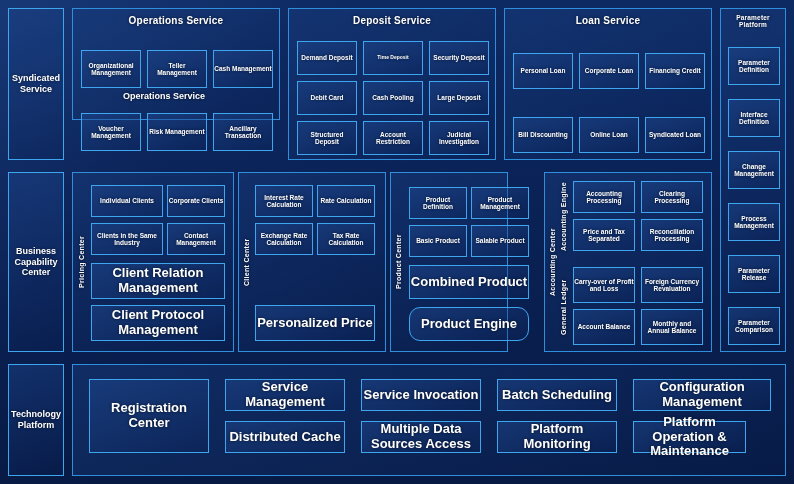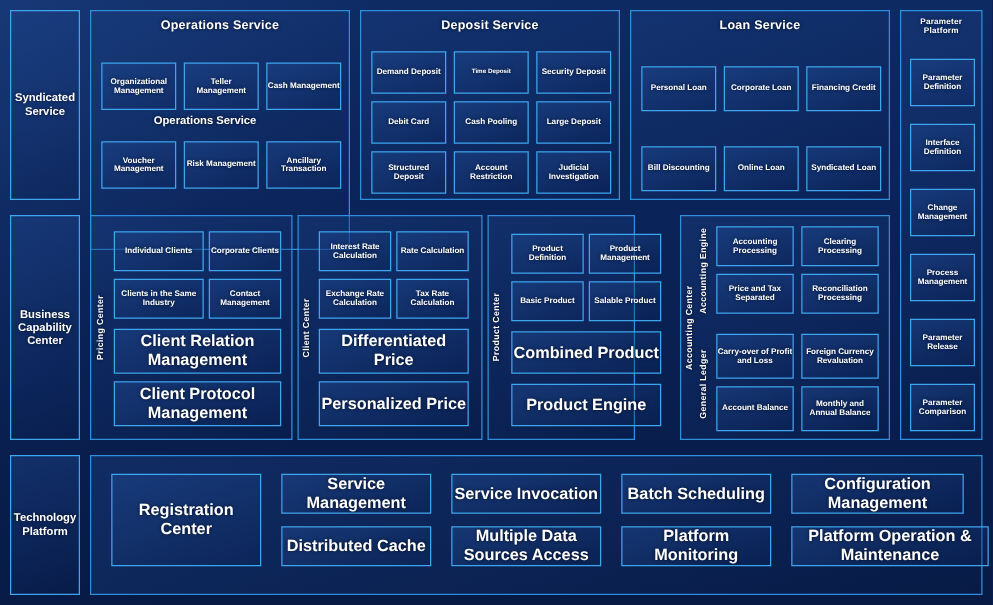--- a/index.html
+++ b/index.html
@@ -80,21 +80,21 @@
   <div class="railcell abs f9" style="left:8px;top:8px;width:56px;height:152px;">
     <span>Syndicated Service</span>
   </div>
   <div class="railcell abs f9" style="left:8px;top:172px;width:56px;height:180px;">
     <span>Business Capability Center</span>
   </div>
   <div class="railcell abs f9" style="left:8px;top:364px;width:56px;height:112px;">
     <span>Technology Platform</span>
   </div>
 
-  <div class="panel abs" style="left:72px;top:8px;width:208px;height:192px;">
+  <div class="panel abs" style="left:72px;top:8px;width:208px;height:112px;">
     <div class="ptitle">Operations Service</div>
 
     <div class="bx abs tiny" style="left:8px;top:41px;width:60px;height:38px;">
       <span>Organizational Management</span>
     </div>
     <div class="bx abs tiny" style="left:74px;top:41px;width:60px;height:38px;">
       <span>Teller Management</span>
     </div>
     <div class="bx abs tiny" style="left:140px;top:41px;width:60px;height:38px;">
       <span>Cash Management</span>
@@ -225,23 +225,20 @@
     </div>
     <div class="bx abs tiny" style="left:78px;top:12px;width:58px;height:32px;">
       <span>Rate Calculation</span>
     </div>
     <div class="bx abs tiny" style="left:16px;top:50px;width:58px;height:32px;">
       <span>Exchange Rate Calculation</span>
     </div>
     <div class="bx abs tiny" style="left:78px;top:50px;width:58px;height:32px;">
       <span>Tax Rate Calculation</span>
     </div>
-    <div class="bx abs f8" style="left:16px;top:90px;width:120px;height:36px;">
-      <span>Differentiated Price</span>
-    </div>
     <div class="bx abs f8" style="left:16px;top:132px;width:120px;height:36px;text-align:right;">
       <span>Personalized Price</span>
     </div>
   </div>
 
   <div class="panel abs" style="left:390px;top:172px;width:118px;height:180px;">
     <div class="vlabel" style="left:2px;top:0;bottom:0;width:10px;">Product Center</div>
 
     <div class="bx abs tiny" style="left:18px;top:14px;width:58px;height:32px;">
       <span>Product Definition</span>
@@ -251,21 +248,21 @@
     </div>
     <div class="bx abs tiny" style="left:18px;top:52px;width:58px;height:32px;">
       <span>Basic Product</span>
     </div>
     <div class="bx abs tiny" style="left:80px;top:52px;width:58px;height:32px;">
       <span>Salable Product</span>
     </div>
     <div class="bx abs f8" style="left:18px;top:92px;width:120px;height:34px;">
       <span>Combined Product</span>
     </div>
-    <div class="bx abs f8" style="left:18px;top:134px;width:120px;height:34px;">
+    <div class="bx abs f8" style="left:18px;top:134px;width:120px;height:34px;border-radius:11px;">
       <span>Product Engine</span>
     </div>
   </div>
 
   <div class="panel abs" style="left:544px;top:172px;width:168px;height:180px;">
     <div class="vlabel" style="left:2px;top:0;bottom:0;width:10px;">Accounting Center</div>
 
     <div class="vlabel" style="left:13px;top:2px;height:84px;width:10px;">Accounting Engine</div>
     <div class="vlabel" style="left:13px;top:92px;height:84px;width:10px;">General Ledger</div>
 
@@ -317,18 +314,18 @@
 
     <div class="bx abs f8" style="left:152px;top:56px;width:120px;height:32px;">
       <span>Distributed Cache</span>
     </div>
     <div class="bx abs f8" style="left:288px;top:56px;width:120px;height:32px;">
       <span>Multiple Data Sources Access</span>
     </div>
     <div class="bx abs f8" style="left:424px;top:56px;width:120px;height:32px;">
       <span>Platform Monitoring</span>
     </div>
-    <div class="bx abs f8" style="left:560px;top:56px;width:158px;height:32px;">
+    <div class="bx abs f8" style="left:560px;top:56px;width:113px;height:32px;">
       <span>Platform Operation &amp; Maintenance</span>
     </div>
   </div>
 
 </div>
 
 </body></html>

